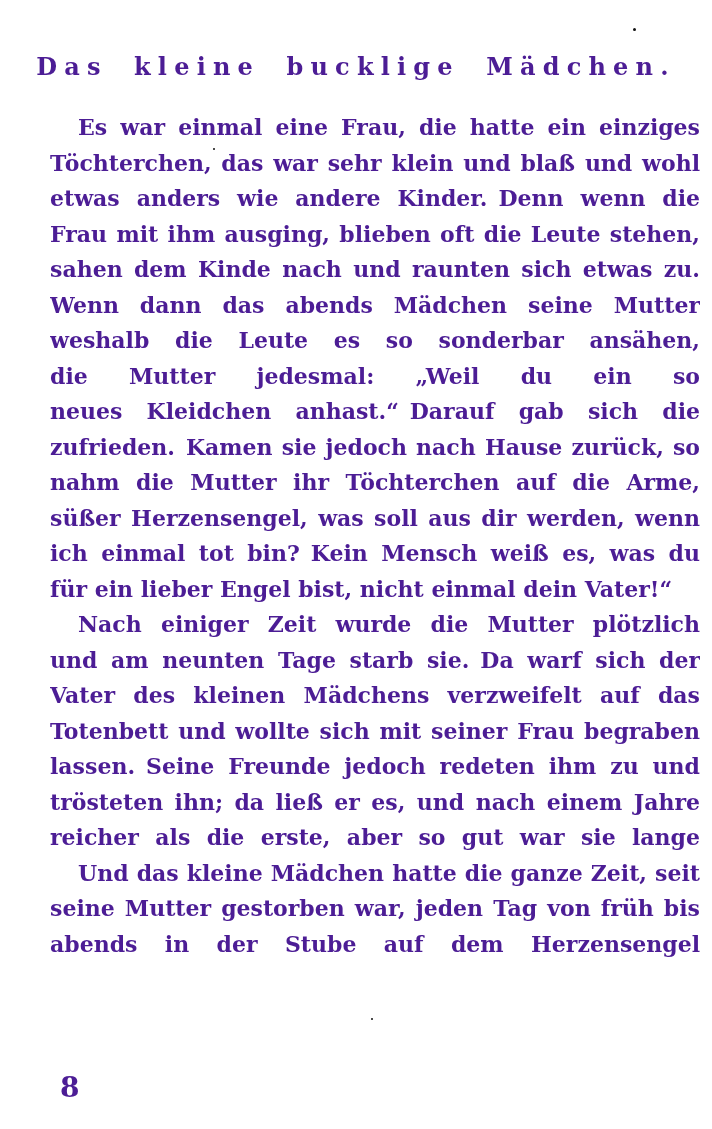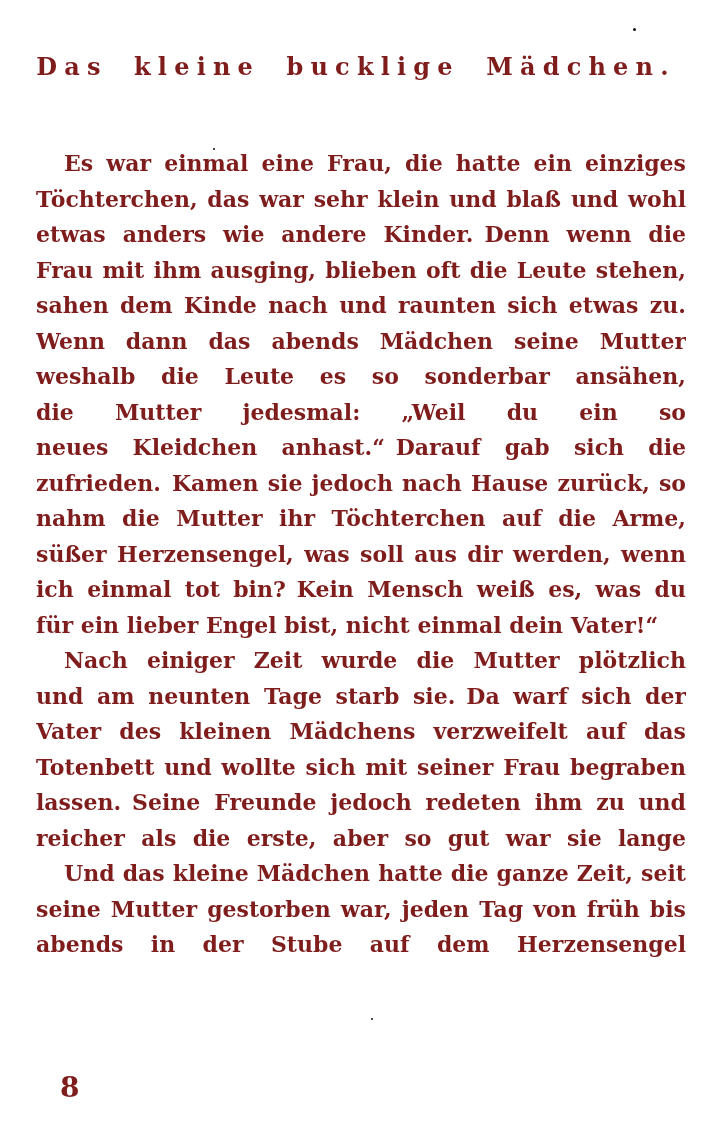--- a/index.html
+++ b/index.html
@@ -7,41 +7,40 @@
     padding: 0;
     background: #e8e8e8;
   }
   .page {
     position: relative;
     width: 712px;
     height: 1129px;
     background: #ffffff;
     overflow: hidden;
     font-family: "DejaVu Serif", "Liberation Serif", serif;
-    color: #7f1d1d;
+    color: #4c1d95;
   }
   .title {
     position: absolute;
     top: 52px;
     left: 0;
     width: 712px;
     margin: 0;
     text-align: center;
     font-size: 24px;
     font-weight: bold;
     letter-spacing: 0.30em;
     word-spacing: 0.45em;
     white-space: nowrap;
   }
   .text-block {
     position: absolute;
     top: 110px;
-    left: 36px;
+    left: 50px;
     width: 650px;
-    margin-top: 36px;
   }
   .line {
     height: 35.5px;
     line-height: 35.5px;
     font-size: 22px;
     font-weight: bold;
     text-align: justify;
     text-align-last: justify;
     white-space: normal;
     overflow: hidden;
@@ -89,20 +88,21 @@
       <div class="line">zufrieden. Kamen sie jedoch nach Hause zurück, so</div>
       <div class="line">nahm die Mutter ihr Töchterchen auf die Arme, küßte</div>
       <div class="line">süßer Herzensengel, was soll aus dir werden, wenn</div>
       <div class="line">ich einmal tot bin? Kein Mensch weiß es, was du</div>
       <div class="line para-end">für ein lieber Engel bist, nicht einmal dein Vater!“</div>
       <div class="line indent">Nach einiger Zeit wurde die Mutter plötzlich krank,</div>
       <div class="line">und am neunten Tage starb sie. Da warf sich der</div>
       <div class="line">Vater des kleinen Mädchens verzweifelt auf das</div>
       <div class="line">Totenbett und wollte sich mit seiner Frau begraben</div>
       <div class="line">lassen. Seine Freunde jedoch redeten ihm zu und</div>
+      <div class="line">trösteten ihn; da ließ er es, und nach einem Jahre</div>
       <div class="line para-end">reicher als die erste, aber so gut war sie lange nicht.</div>
       <div class="line indent">Und das kleine Mädchen hatte die ganze Zeit, seit</div>
       <div class="line">seine Mutter gestorben war, jeden Tag von früh bis</div>
       <div class="line">abends in der Stube auf dem Herzensengel gesessen;</div>
     </div>
 
   <div class="page-number">8</div>
 
   <div class="speck speck-1"></div>
   <div class="speck speck-2"></div>

